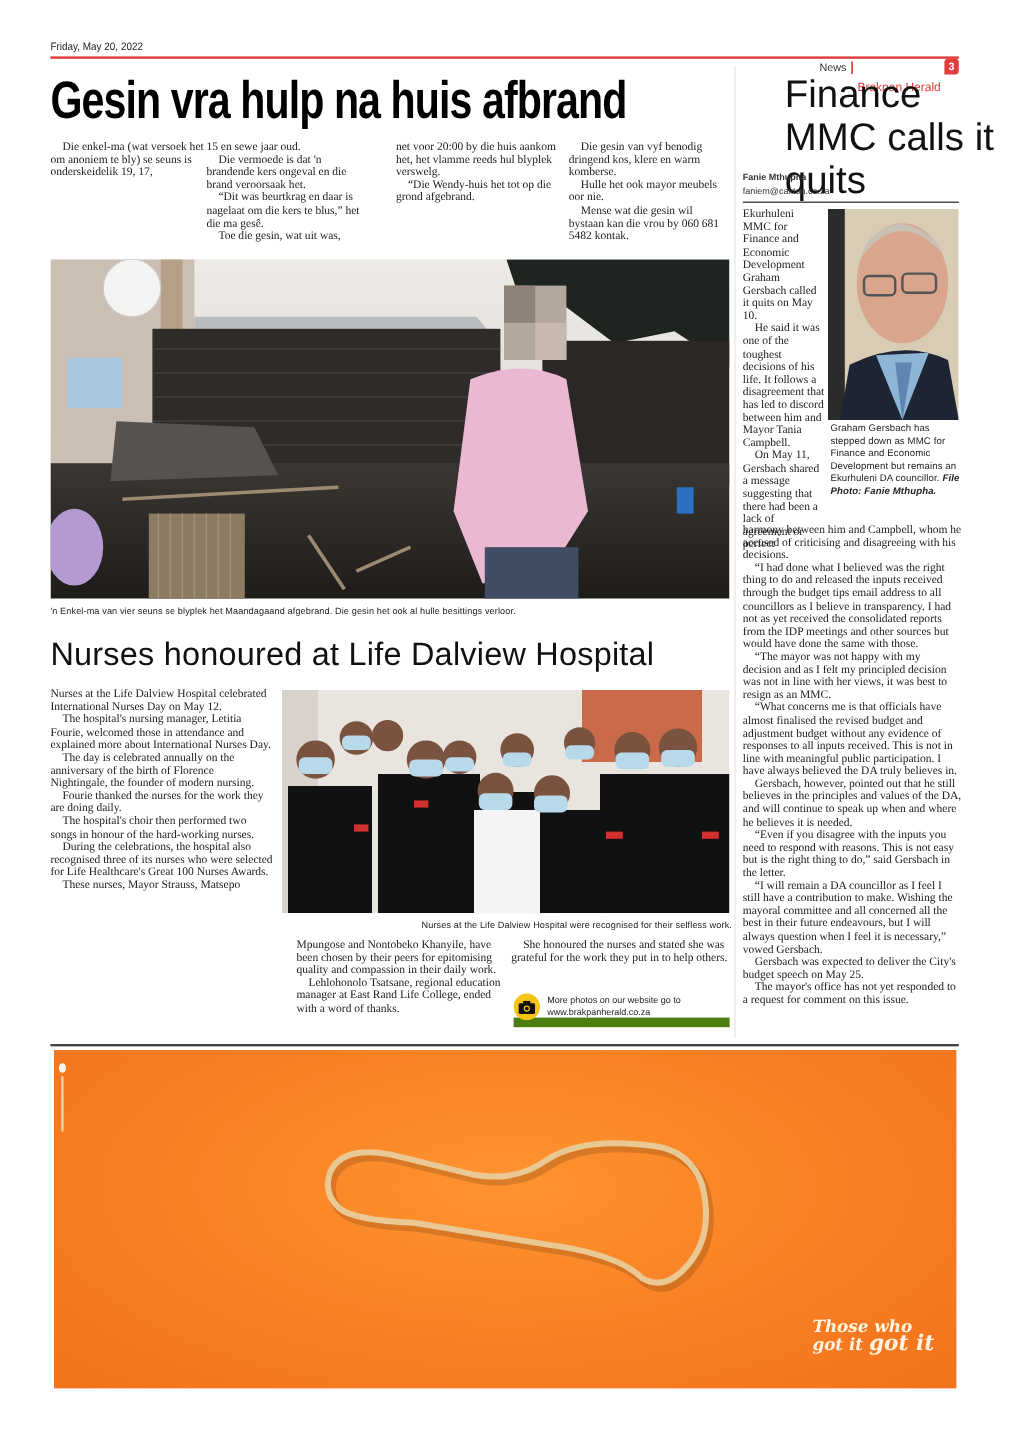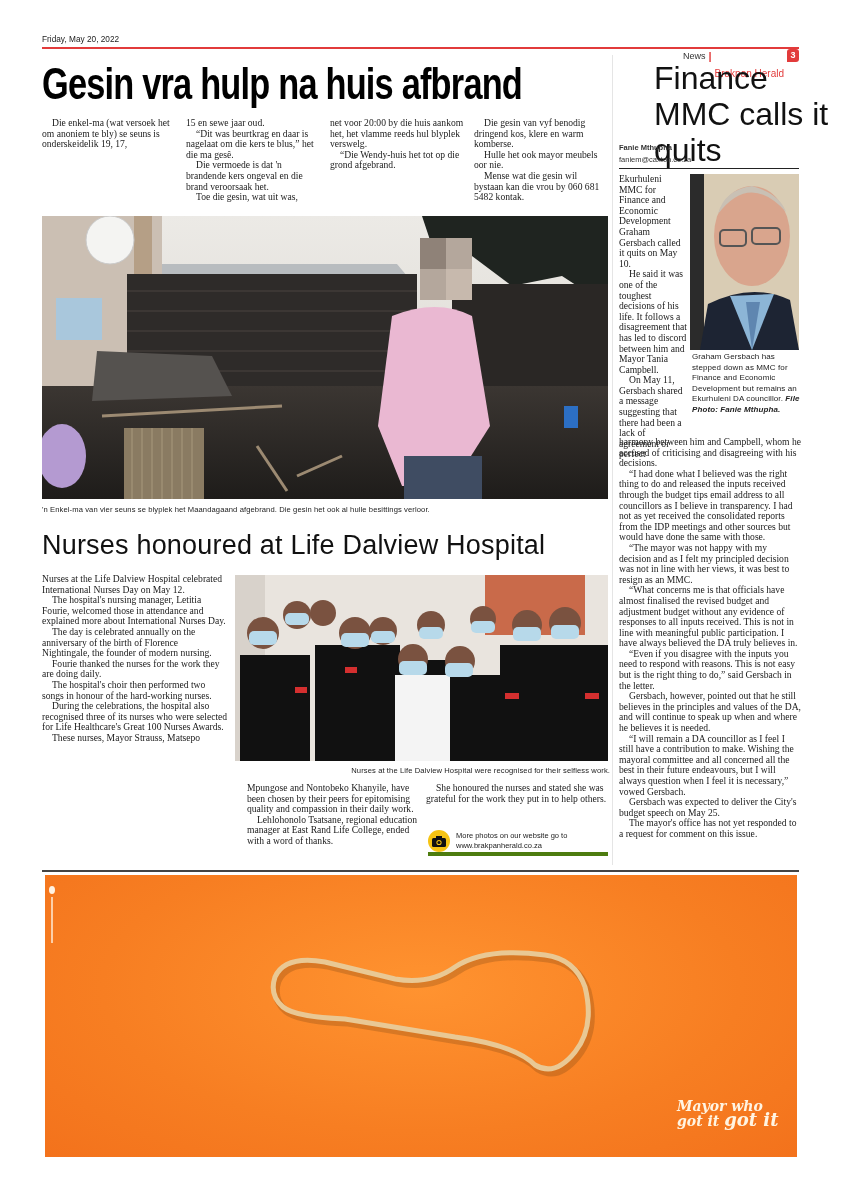--- a/index.html
+++ b/index.html
@@ -31,21 +31,21 @@
   .h2 { left: 42px; top: 529px; width: 570px; font-family: "Liberation Sans", sans-serif; font-size: 27px; line-height: 32px; color: #111; white-space: nowrap; letter-spacing: 0.2px; }
 
   .fin-title { left: 619px; top: 60px; width: 185px; font-family: "Liberation Sans", sans-serif; font-size: 32px; line-height: 36px; color: #111; margin-left: 35px; }
   .byline { left: 619px; top: 142px; width: 180px; font-family: "Liberation Sans", sans-serif; font-size: 7.5px; line-height: 12px; color: #333; }
   .byline .name { font-weight: bold; }
   .fin-rule { left: 619px; top: 168px; width: 180px; height: 1px; background: #222; }
 
   .divider-v { left: 612px; top: 55px; width: 1px; height: 810px; background: #e5e5e5; }
   .bottom-rule { left: 42px; top: 870px; width: 757px; height: 2px; background: #444; }
 
-  .promo { left: 428px; top: 830px; width: 180px; height: 26px; display: flex; align-items: center; gap: 6px; border-bottom: 4px solid #4d7c0f; }
+  .promo { left: 428px; top: 830px; width: 180px; height: 26px; display: flex; align-items: center; gap: 6px; border-bottom: 8px solid #4d7c0f; }
   .promo-icon { width: 22px; height: 22px; border-radius: 50%; background: #f6c414; display: flex; align-items: center; justify-content: center; }
   .promo-text { font-family: "Liberation Sans", sans-serif; font-size: 7.5px; line-height: 10px; color: #222; }
 
   .ad { left: 45px; top: 875px; width: 752px; height: 282px; background: radial-gradient(ellipse at 50% 40%, #ff9330 0%, #f77e22 60%, #f3721c 100%); overflow: hidden; }
   .ad-logo { position: absolute; left: 3px; top: 10px; width: 8px; height: 60px; }
   .ad-slogan { position: absolute; left: 632px; top: 225px; font-family: "DejaVu Serif", serif; font-weight: bold; font-style: italic; color: #fff4e2; font-size: 14px; line-height: 13px; text-align: left; }
   .ad-slogan .big { font-size: 18px; }
 </style>
 </head>
 <body>
@@ -58,24 +58,24 @@
     <span class="mh-brand">Brakpan Herald</span>
     <span class="mh-page">3</span>
   </div>
 </div>
 
 <div class="abs h1">Gesin vra hulp na huis afbrand</div>
 
 <div class="abs col" style="left:42px;top:118px;width:136px;">
   <p class="ind">Die enkel-ma (wat versoek het om anoniem te bly) se seuns is onderskeidelik 19, 17,</p>
 </div>
-<div class="abs col" style="left:186px;top:118px;width:136px;">
+<div class="abs col" style="left:172px;top:118px;width:136px;">
   <p>15 en sewe jaar oud.</p>
+  <p class="ind">Die vermoede is dat 'n brandende kers ongeval en die brand veroorsaak het.</p>
   <p class="ind">“Dit was beurtkrag en daar is nagelaat om die kers te blus,” het die ma gesê.</p>
-  <p class="ind">Die vermoede is dat 'n brandende kers ongeval en die brand veroorsaak het.</p>
   <p class="ind">Toe die gesin, wat uit was,</p>
 </div>
 <div class="abs col" style="left:330px;top:118px;width:136px;">
   <p>net voor 20:00 by die huis aankom het, het vlamme reeds hul blyplek verswelg.</p>
   <p class="ind">“Die Wendy-huis het tot op die grond afgebrand.</p>
 </div>
 <div class="abs col" style="left:474px;top:118px;width:134px;">
   <p class="ind">Die gesin van vyf benodig dringend kos, klere en warm komberse.</p>
   <p class="ind">Hulle het ook mayor meubels oor nie.</p>
   <p class="ind">Mense wat die gesin wil bystaan kan die vrou by 060 681 5482 kontak.</p>
@@ -173,22 +173,22 @@
 <div class="abs caption" style="left:692px;top:352px;width:110px;line-height:10.5px;font-size:8px;">
   <span>Graham Gersbach has stepped down as MMC for Finance and Economic Development but remains an Ekurhuleni DA councillor.</span>
   <em>File Photo: Fanie Mthupha.</em>
 </div>
 
 <div class="abs col" style="left:619px;top:437px;width:182px;">
   <p>harmony between him and Campbell, whom he accused of criticising and disagreeing with his decisions.</p>
   <p class="ind">“I had done what I believed was the right thing to do and released the inputs received through the budget tips email address to all councillors as I believe in transparency. I had not as yet received the consolidated reports from the IDP meetings and other sources but would have done the same with those.</p>
   <p class="ind">“The mayor was not happy with my decision and as I felt my principled decision was not in line with her views, it was best to resign as an MMC.</p>
   <p class="ind">“What concerns me is that officials have almost finalised the revised budget and adjustment budget without any evidence of responses to all inputs received. This is not in line with meaningful public participation. I have always believed the DA truly believes in.</p>
+  <p class="ind">Gersbach, however, pointed out that he still believes in the principles and values of the DA, and will continue to speak up when and where he believes it is needed.</p>
   <p class="ind">“Even if you disagree with the inputs you need to respond with reasons. This is not easy but is the right thing to do,” said Gersbach in the letter.</p>
-  <p class="ind">Gersbach, however, pointed out that he still believes in the principles and values of the DA, and will continue to speak up when and where he believes it is needed.</p>
   <p class="ind">“I will remain a DA councillor as I feel I still have a contribution to make. Wishing the mayoral committee and all concerned all the best in their future endeavours, but I will always question when I feel it is necessary,” vowed Gersbach.</p>
   <p class="ind">Gersbach was expected to deliver the City's budget speech on May 25.</p>
   <p class="ind">The mayor's office has not yet responded to a request for comment on this issue.</p>
 </div>
 
 <div class="abs h2">Nurses honoured at Life Dalview Hospital</div>
 
 <div class="abs col" style="left:42px;top:574px;width:186px;">
   <p>Nurses at the Life Dalview Hospital celebrated International Nurses Day on May 12.</p>
   <p class="ind">The hospital's nursing manager, Letitia Fourie, welcomed those in attendance and explained more about International Nurses Day.</p>
@@ -277,19 +277,19 @@
     <svg width="8" height="60" viewBox="0 0 8 60">
       <ellipse cx="4" cy="5" rx="3" ry="4" fill="#fff3e4"></ellipse>
       <rect x="3" y="12" width="2" height="46" fill="#fff3e4" opacity="0.7"></rect>
     </svg>
   </div>
   <svg class="abs" style="left:210px;top:62px;" width="350" height="150" viewBox="0 0 350 150">
     <path d="M20,40 Q30,18 70,25 L140,42 Q175,48 200,30 Q230,10 290,18 Q320,22 330,50 Q340,90 320,115 Q300,140 280,128 Q260,108 200,100 L90,82 Q40,80 28,70 Q14,58 20,40 Z" fill="none" stroke="#6b3a10" stroke-opacity="0.25" stroke-width="7" transform="translate(3,4)"></path>
     <path d="M20,40 Q30,18 70,25 L140,42 Q175,48 200,30 Q230,10 290,18 Q320,22 330,50 Q340,90 320,115 Q300,140 280,128 Q260,108 200,100 L90,82 Q40,80 28,70 Q14,58 20,40 Z" fill="none" stroke="#e9c894" stroke-width="5"></path>
   </svg>
   <div class="ad-slogan">
-    <div>Mayor who</div>
+    <div>Those who</div>
     <div>
       <span>got it</span>
       <span class="big">got it</span>
     </div>
   </div>
 </div>
 
 </body></html>

